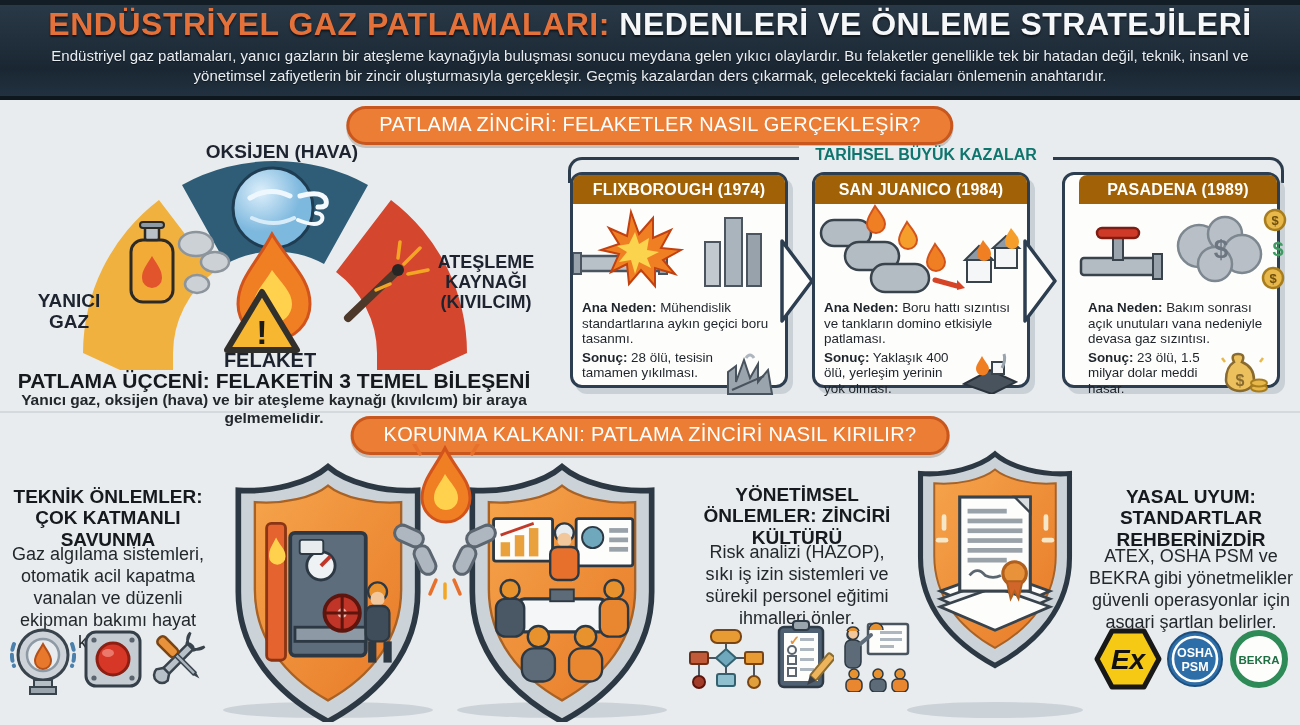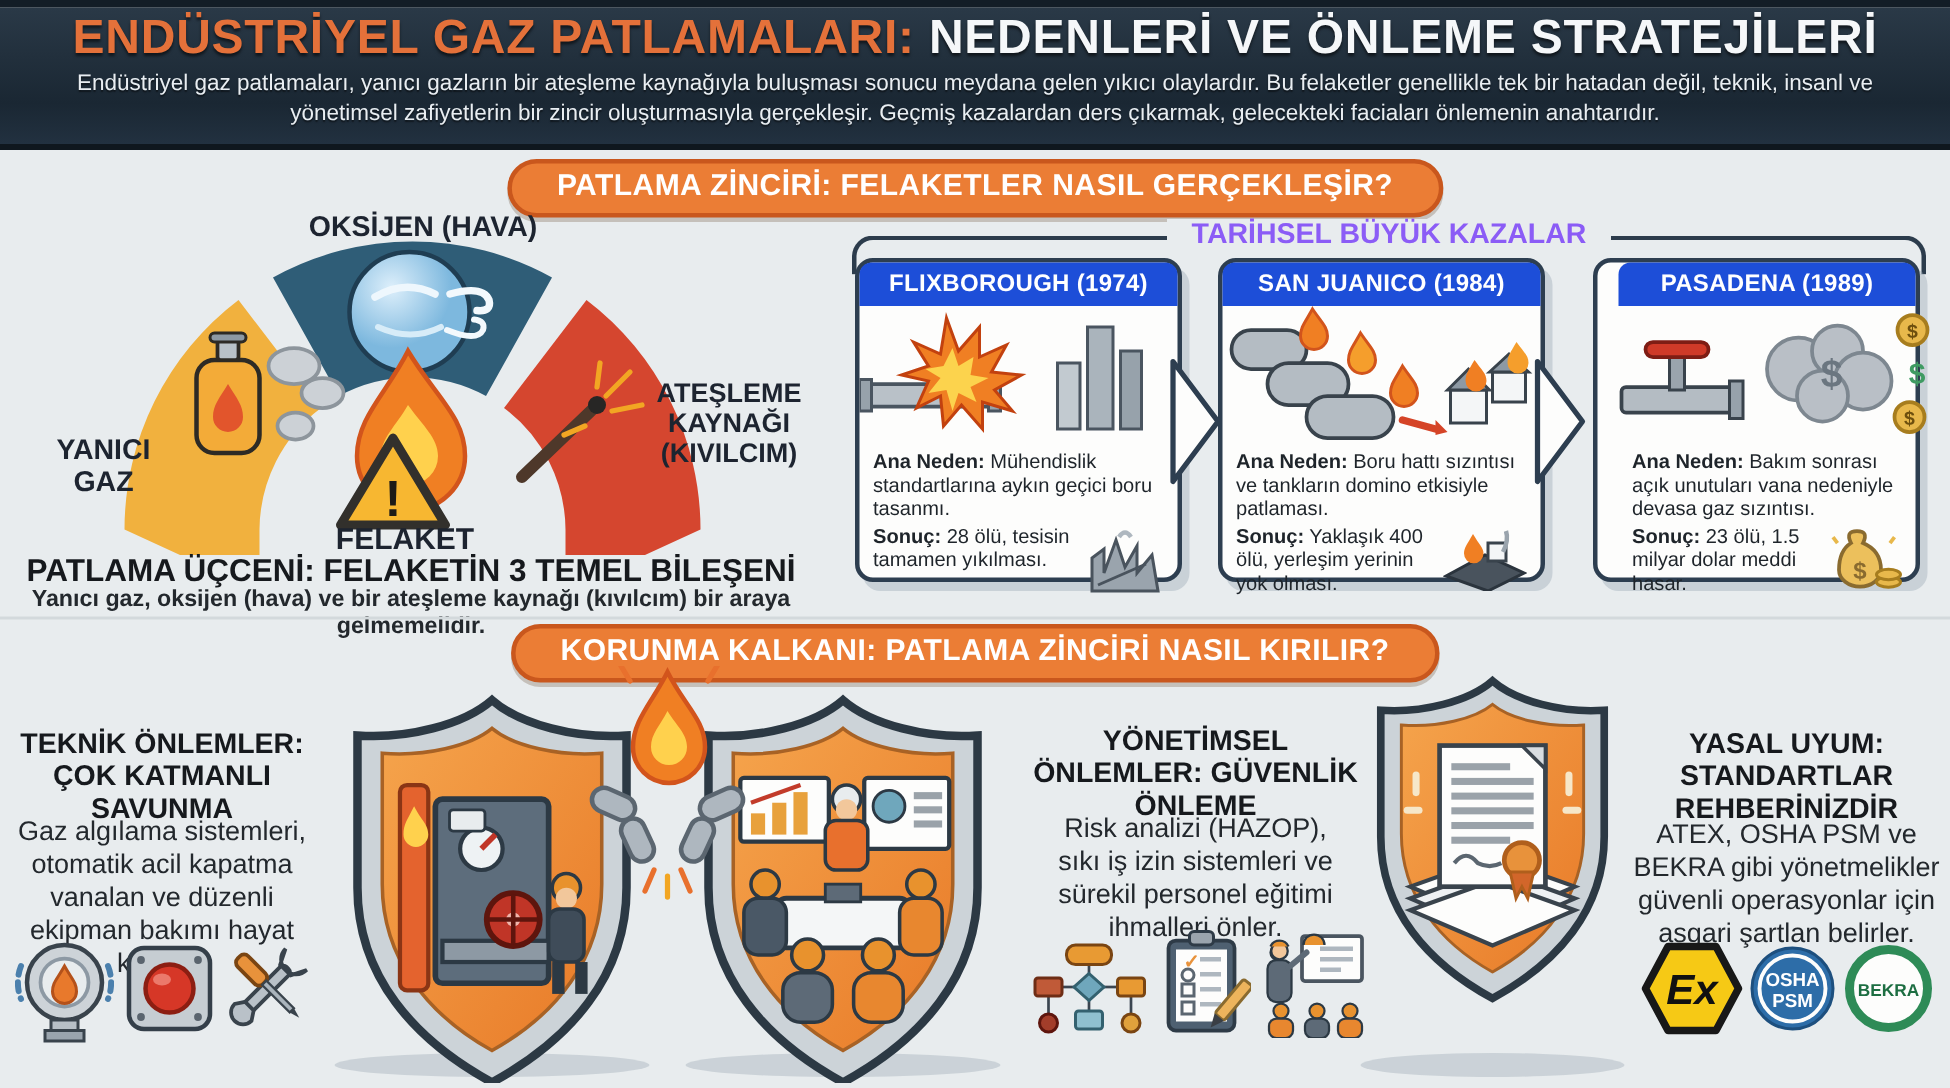--- a/index.html
+++ b/index.html
@@ -18,40 +18,40 @@
   .header h1{margin:1px 0 3px;font-size:32px;font-weight:800;letter-spacing:.5px;
     text-shadow:0 2px 2px rgba(0,0,0,.55);}
   .t-orange{color:#e4713a;}
   .t-white{color:#f5f7f9;}
   .subtitle{font-size:15px;line-height:1.32;max-width:1268px;margin:0 auto;color:#e9eef2;
     text-shadow:0 1px 1px rgba(0,0,0,.5);}
   
   .pill{
     position:absolute;left:50%;transform:translateX(-50%);
     background:#eb7d35;border:3px solid #c9571d;border-radius:22px;
-    color:#fff;font-weight:700;font-size:20px;letter-spacing:.3px;
+    color:#fff;font-weight:400;font-size:20px;letter-spacing:.3px;
     padding:4px 30px 6px;white-space:nowrap;box-shadow:0 3px 0 rgba(90,60,30,.25);
   }
   
   .arclabel{font-weight:800;color:#1d2430;text-align:center;line-height:1.1;}
   .cap-title{font-weight:800;font-size:21px;text-align:center;color:#16191d;}
   .cap-sub{font-weight:600;font-size:15.5px;text-align:center;color:#23282d;}
   
   .bracket{
     position:absolute;left:568px;top:157px;width:716px;height:26px;box-sizing:border-box;
     border:3px solid #2c3c4c;border-bottom:none;border-radius:14px 14px 0 0;
   }
   .acc-title{position:absolute;left:568px;top:146px;width:716px;text-align:center;}
-  .acc-title span{background:#e8ecee;padding:0 16px;font-size:19px;font-weight:800;color:#8b5cf6;margin-top:16px;}
+  .acc-title span{background:#e8ecee;padding:0 16px;font-size:16px;font-weight:800;color:#0f766e;margin-top:16px;}
   .card{
     position:absolute;top:172px;width:218px;height:216px;box-sizing:border-box;
     background:#fdfdfc;border:3px solid #2d3e50;border-radius:12px;
     box-shadow:5px 6px 0 rgba(150,165,180,.38);
   }
-  .card-h{height:29px;line-height:29px;background:#1d4ed8;color:#fff;text-align:center;
+  .card-h{height:29px;line-height:29px;background:#a16207;color:#fff;text-align:center;
     font-size:16px;font-weight:700;border-radius:8px 8px 0 0;letter-spacing:.2px;}
   .card-art{height:92px;}
   .card-text{padding:1px 9px 0;font-size:13.4px;line-height:1.16;color:#1e242a;}
   .card-text p{margin:3px 0;}
   .lbl{font-weight:800;}
   .mini{float:right;margin:2px 0 0 4px;}
   
   .colhead{font-weight:800;font-size:19px;line-height:1.13;text-align:center;color:#16191d;}
   .colbody{font-weight:500;font-size:18px;line-height:1.22;text-align:center;color:#23282d;}
   .section2{position:absolute;left:0;top:411px;width:1300px;height:314px;border-top:2px solid #d3d9dc;}
@@ -350,21 +350,21 @@
       <rect x="212" y="108" width="30" height="16" rx="8" transform="rotate(65 227 116)"></rect>
       <rect x="268" y="84" width="30" height="16" rx="8" transform="rotate(-24 283 92)"></rect>
       <rect x="252" y="108" width="30" height="16" rx="8" transform="rotate(-65 267 116)"></rect>
     </g>
     <line x1="238" y1="136" x2="232" y2="150" stroke="#e8702d" stroke-width="3.5" stroke-linecap="round"></line>
     <line x1="256" y1="136" x2="262" y2="150" stroke="#e8702d" stroke-width="3.5" stroke-linecap="round"></line>
     <line x1="247" y1="140" x2="247" y2="154" stroke="#f2a623" stroke-width="3.5" stroke-linecap="round"></line>
   </g>
 </svg>
 
-<div class="abs colhead" style="left:688px;top:484px;width:218px;">YÖNETİMSEL ÖNLEMLER: GÜVENLİK ÖNLEME</div>
+<div class="abs colhead" style="left:688px;top:484px;width:218px;">YÖNETİMSEL ÖNLEMLER: ZİNCİRİ KÜLTÜRÜ</div>
 <div class="abs colbody" style="left:694px;top:542px;width:206px;">Risk analizi (HAZOP), sıkı iş izin sistemleri ve sürekil personel eğitimi ihmalleri önler.</div>
 
 <svg class="abs" style="left:688px;top:628px;" width="78" height="62" viewBox="0 0 78 62">
   <g stroke="#3a4550" stroke-width="1.8">
     <line x1="38" y1="15" x2="38" y2="21"></line>
       <line x1="38" y1="39" x2="38" y2="46"></line>
     <line x1="20" y1="30" x2="28" y2="30"></line>
       <line x1="48" y1="30" x2="57" y2="30"></line>
     <line x1="11" y1="36" x2="11" y2="48"></line>
       <line x1="66" y1="36" x2="66" y2="48"></line>

